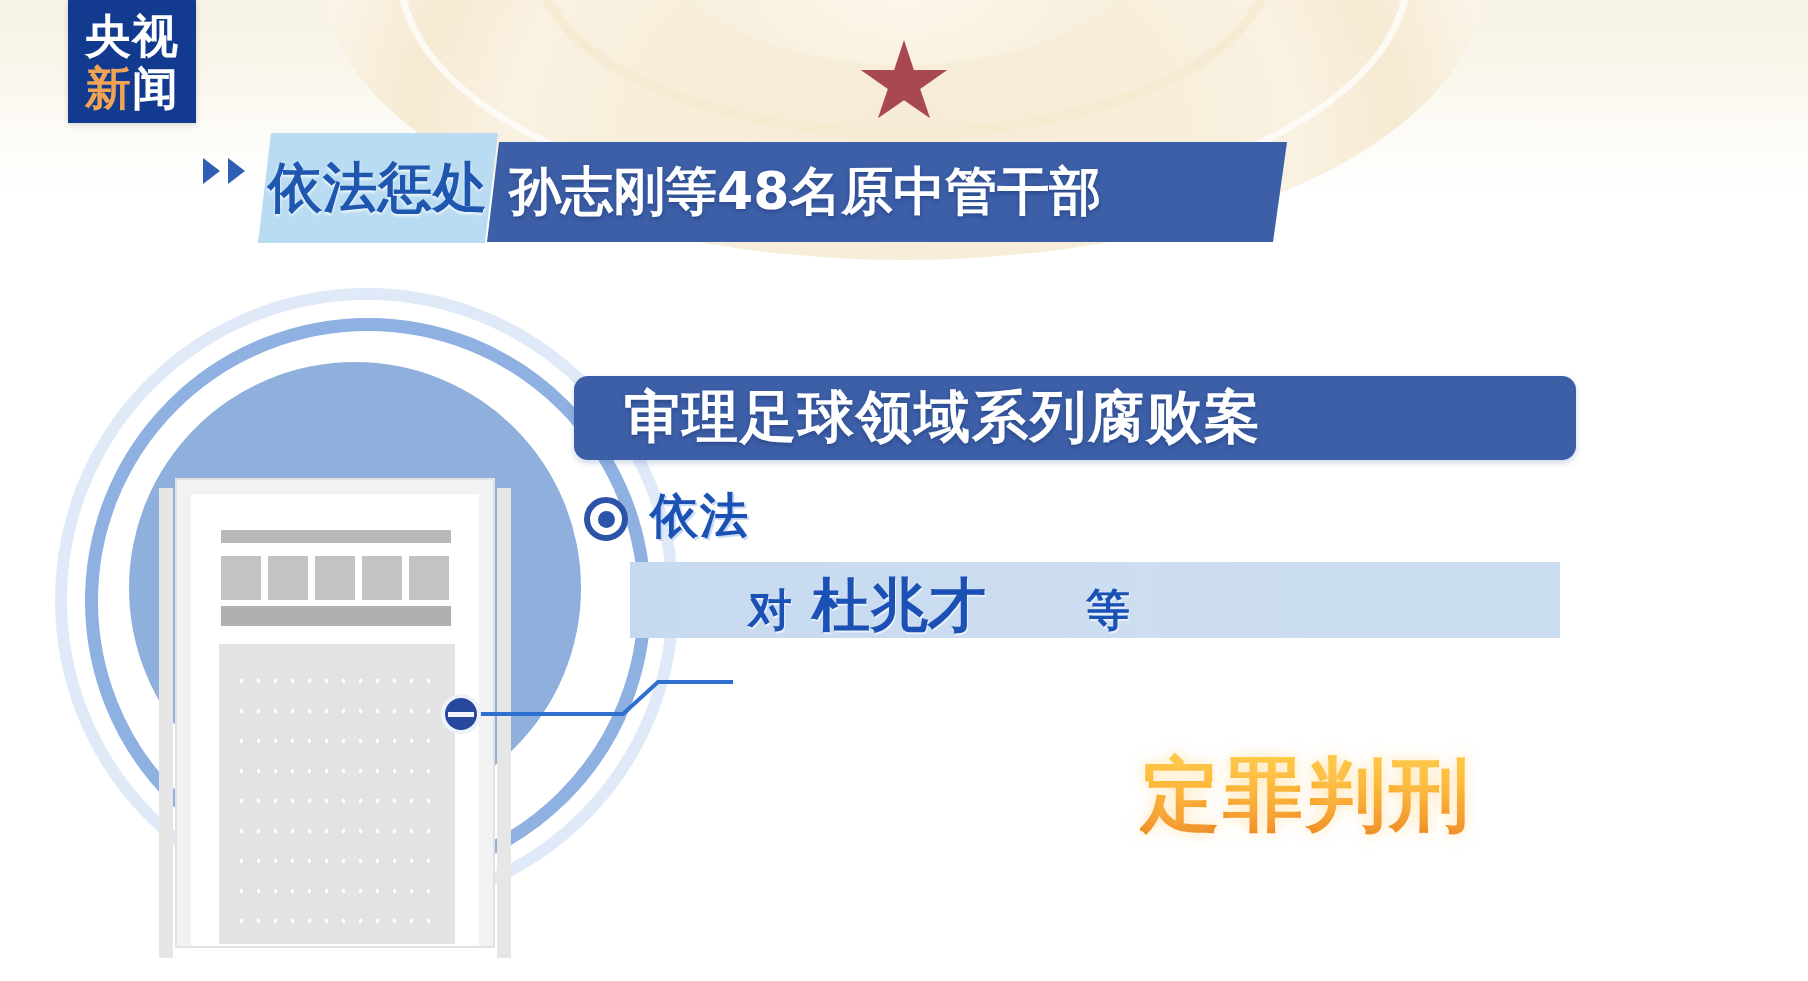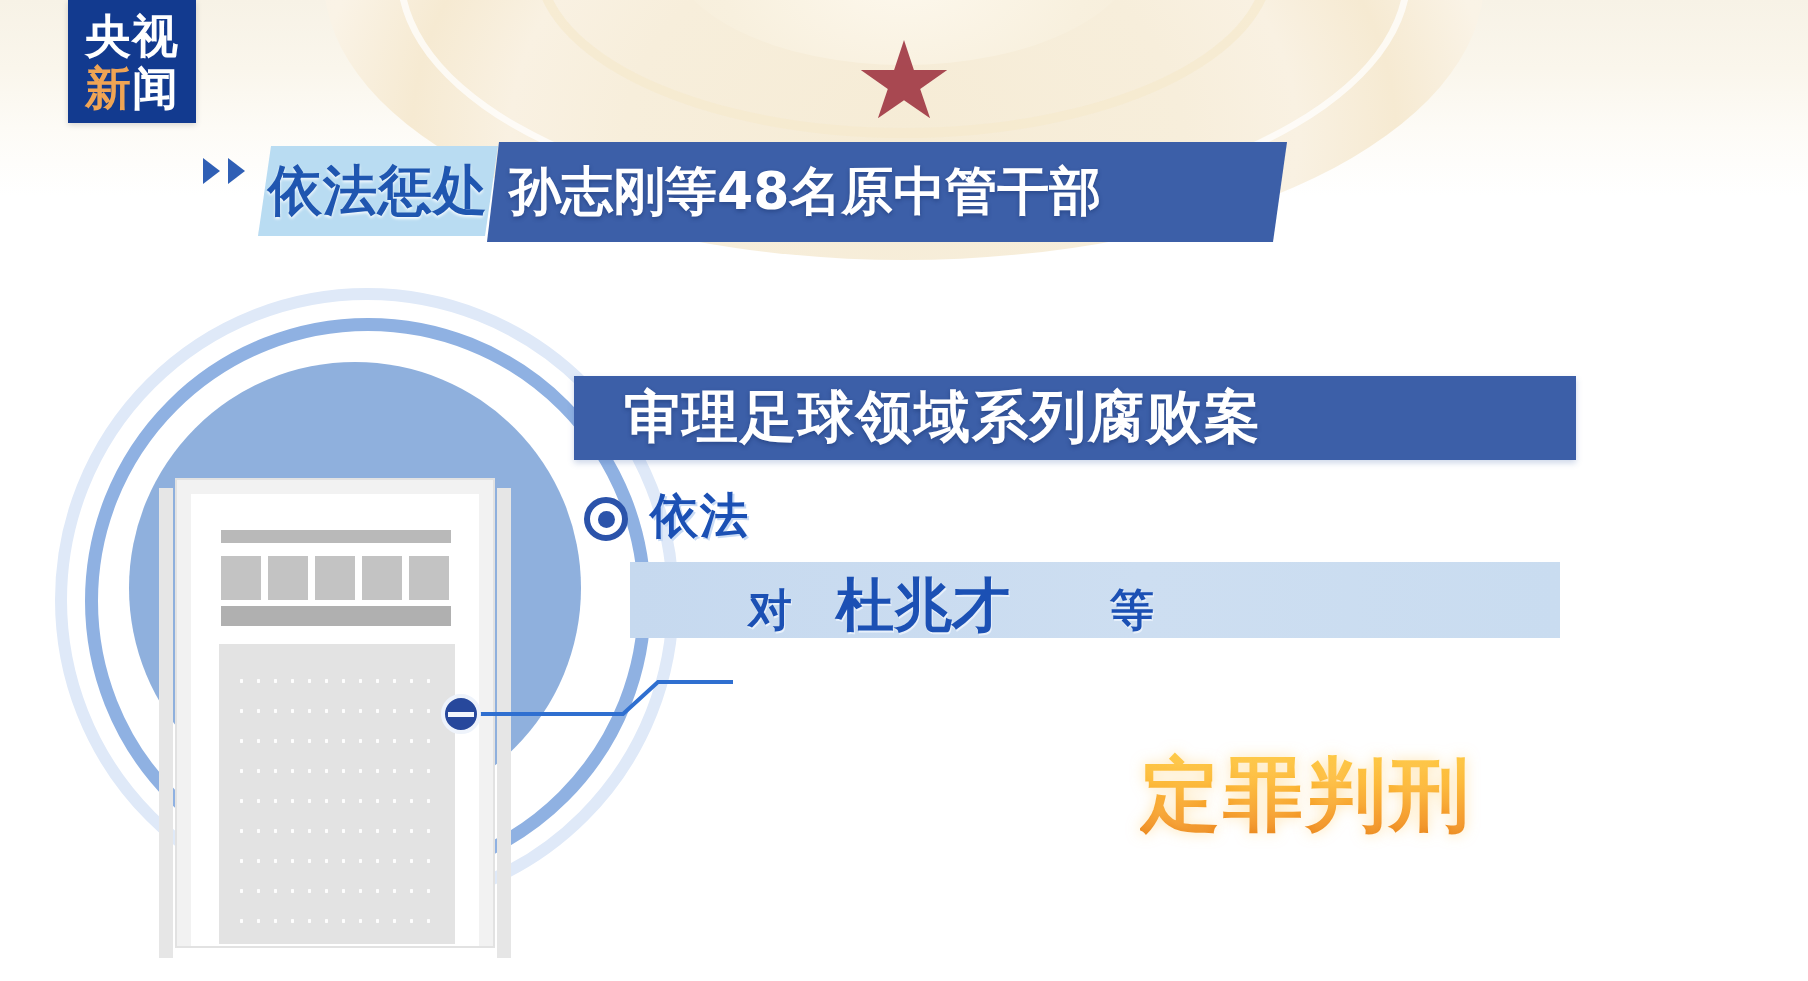--- a/index.html
+++ b/index.html
@@ -113,21 +113,21 @@
   .connector{position:absolute;left:418px;top:380px;width:260px;height:120px;}
 
   
   .arrows{position:absolute;left:203px;top:158px;display:flex;gap:8px;}
   .arrows span{
     width:0;height:0;border-left:17px solid #2f5fb5;
     border-top:13px solid transparent;border-bottom:13px solid transparent;
     display:block;
   }
   .band-light{
-    position:absolute;left:258px;top:146px;width:240px;height:90px;
+    position:absolute;left:258px;top:133px;width:240px;height:110px;
     background:#b9dcf2;
     clip-path:polygon(13px 0,100% 0,calc(100% - 13px) 100%,0 100%);
     box-shadow:0 3px 5px rgba(80,110,160,.18);
   }
   .band-light .t{
     position:absolute;left:0;right:0;top:50%;transform:translateY(-50%);
     text-align:center;color:#1f56b0;font-weight:700;font-size:54px;
     letter-spacing:1px;font-family:"DejaVu Sans","Liberation Sans",sans-serif;
     text-shadow:0 2px 3px rgba(255,255,255,.85);
   }
@@ -151,20 +151,21 @@
     font-family:"DejaVu Sans","Liberation Sans",sans-serif;
     text-shadow:2px 3px 0 rgba(190,212,242,.95), 0 0 2px rgba(255,255,255,.9);
     white-space:nowrap;
   }
 
   
   .band-dark2{
     position:absolute;left:574px;top:376px;width:1002px;height:84px;
     background:#3c5fa8;
     box-shadow:0 3px 6px rgba(60,95,168,.25);
+    border-radius:14px;
   }
   .band-dark2 .t{
     position:absolute;left:50px;top:50%;transform:translateY(-50%);
     color:#ffffff;font-weight:700;font-size:56px;letter-spacing:2px;
     font-family:"DejaVu Sans","Liberation Sans",sans-serif;
     text-shadow:0 2px 4px rgba(20,45,100,.45);white-space:nowrap;
   }
 
   
   .target-icon{
@@ -186,21 +187,21 @@
     background:linear-gradient(90deg,#c6d9ef 0%,#cddef1 55%,#c9dcf0 100%);
   }
   .names{
     position:absolute;left:748px;top:567px;
     color:#1b50b4;font-weight:700;
     font-family:"DejaVu Sans","Liberation Sans",sans-serif;
     white-space:nowrap;display:flex;align-items:baseline;gap:0;
     text-shadow:1px 2px 0 rgba(234,242,252,.9);
   }
   .names .sm{font-size:44px;}
-  .names .bg{font-size:58px;margin-left:24px;}
+  .names .bg{font-size:58px;}
   .names .sp{display:inline-block;width:20px;}
 
   
   .verdict{
     position:absolute;left:1140px;top:742px;
     font-weight:700;font-size:80px;letter-spacing:3px;
     font-family:"DejaVu Sans","Liberation Sans",sans-serif;
     background:linear-gradient(180deg,#ffd24a 0%,#fcb42c 38%,#f08a1c 75%,#e07a12 100%);
     -webkit-background-clip:text;background-clip:text;color:transparent;
     text-shadow:0 0 14px rgba(255,205,110,.55);

